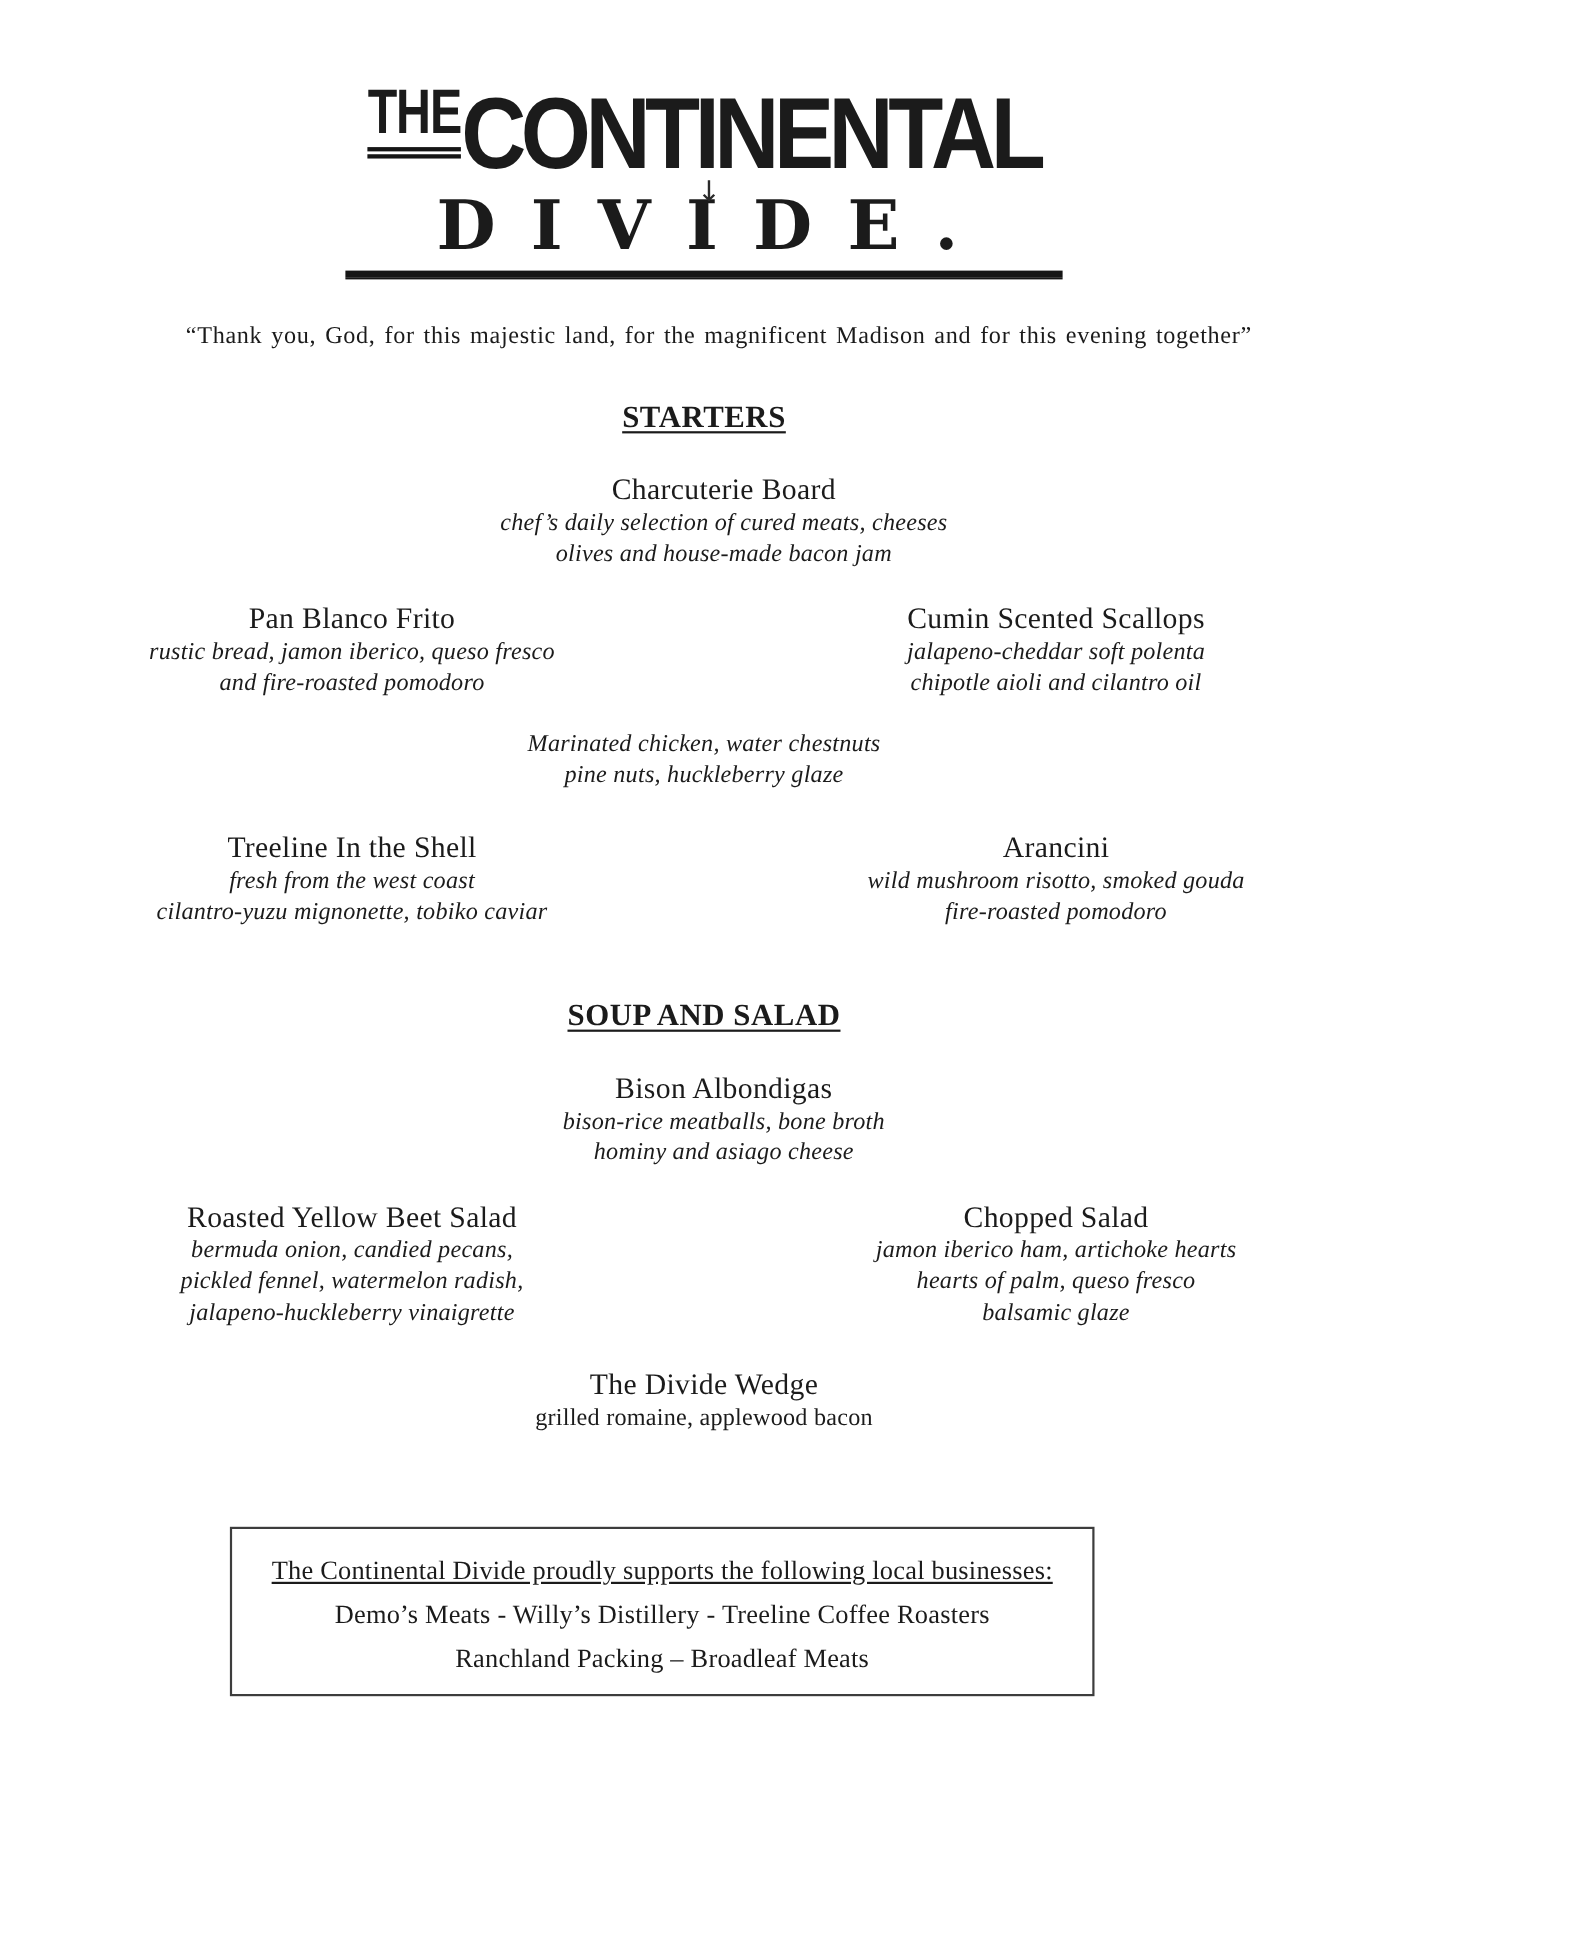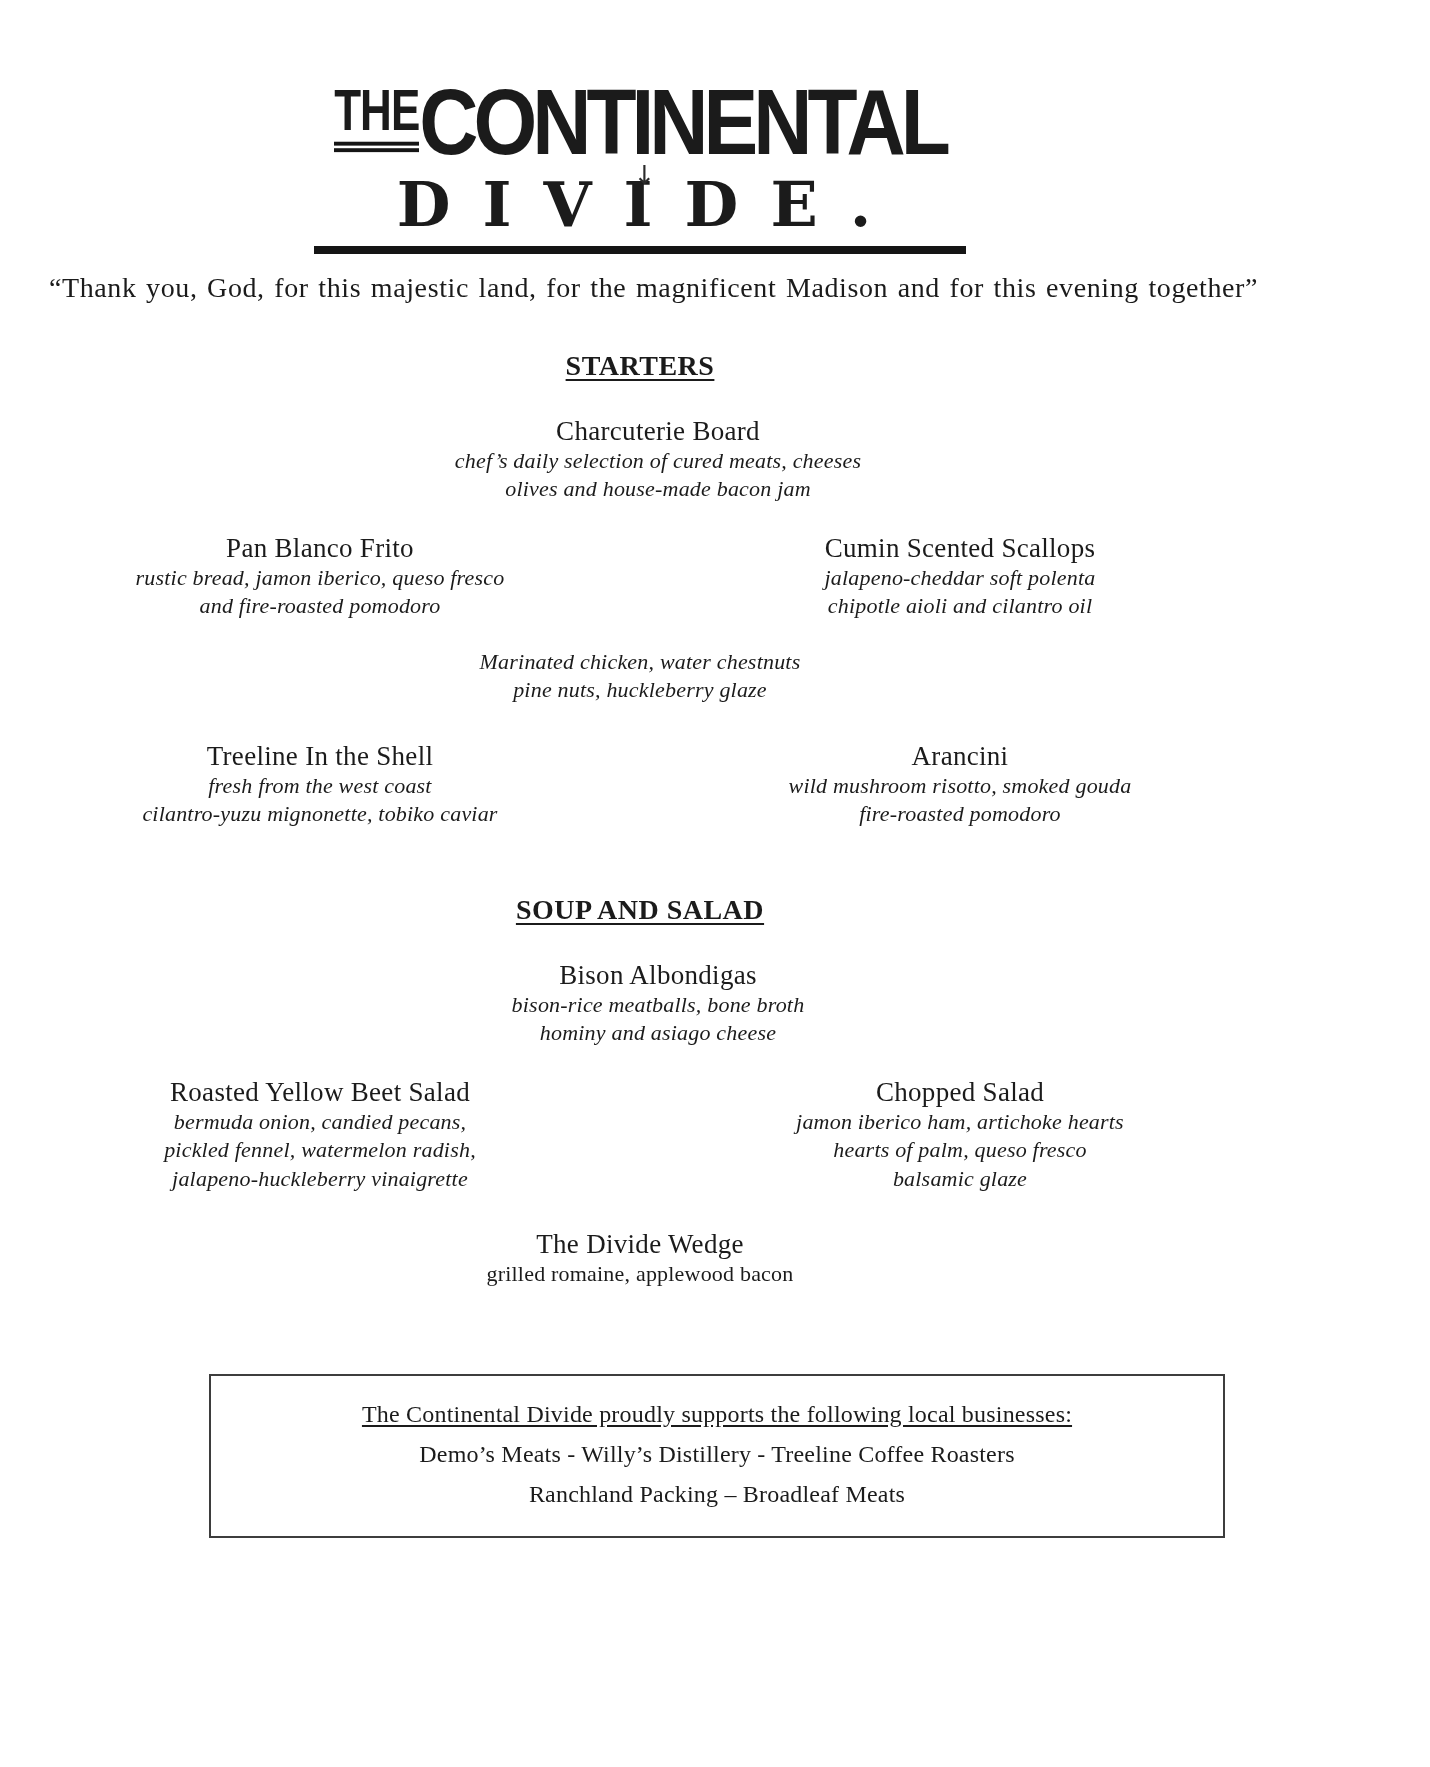--- a/index.html
+++ b/index.html
@@ -9,21 +9,21 @@
     height: 1767px;
     font-family: "Liberation Serif", serif;
     color: #1b1b1b;
     overflow: hidden;
   }
   .content { width: 1280px; padding-top: 92px; }
 
   
   .logo { text-align: center; }
   .logo-line1 {
-    display: flex; align-items: center; justify-content: center; gap: 0;
+    display: flex; align-items: flex-start; justify-content: center; gap: 0;
   }
   .logo-the {
     display: inline-block;
     font-family: "Liberation Sans", sans-serif;
     font-weight: 900;
     font-size: 44px;
     letter-spacing: -1px;
     line-height: 0.9;
     transform: scaleY(1.3);
     transform-origin: bottom;
@@ -61,23 +61,23 @@
   .logo-rule {
     width: 652px;
     margin: 10px auto 0;
     height: 4px;
     border-top: 6px solid #151515;
     border-bottom: 2px solid #151515;
   }
 
   
   .quote {
-    margin-top: 18px;
+    margin-top: 38px;
     text-align: center;
-    font-size: 28px;
+    font-size: 22px;
     letter-spacing: 0.6px;
     word-spacing: 2px;
     padding-left: 27px;
   }
 
   
   .section-heading {
     margin-top: 46px;
     text-align: center;
     font-size: 28px;
@@ -94,25 +94,25 @@
   .single { margin-top: 34px; margin-left: 36px; }
   .gap-a { margin-top: 30px; }
   .gap-b { margin-top: 28px; }
   .gap-c { margin-top: 36px; }
   .gap-d { margin-top: 66px; }
   .two-col { display: flex; }
   .two-col .col { width: 50%; }
 
   
   .footer-box {
-    width: 1016px;
+    width: 786px;
     margin: 86px auto 0;
     margin-left: 209px;
     border: 2px solid #3d3d3d;
-    padding: 18px 10px 22px;
+    padding: 18px 10px 12px;
     text-align: center;
   }
   .footer-line { font-size: 24px; line-height: 40px; letter-spacing: 0.2px; }
   .footer-line.underlined {
     text-decoration: underline;
     text-underline-offset: 3px;
   }
 </style>
 </head>
 <body>

